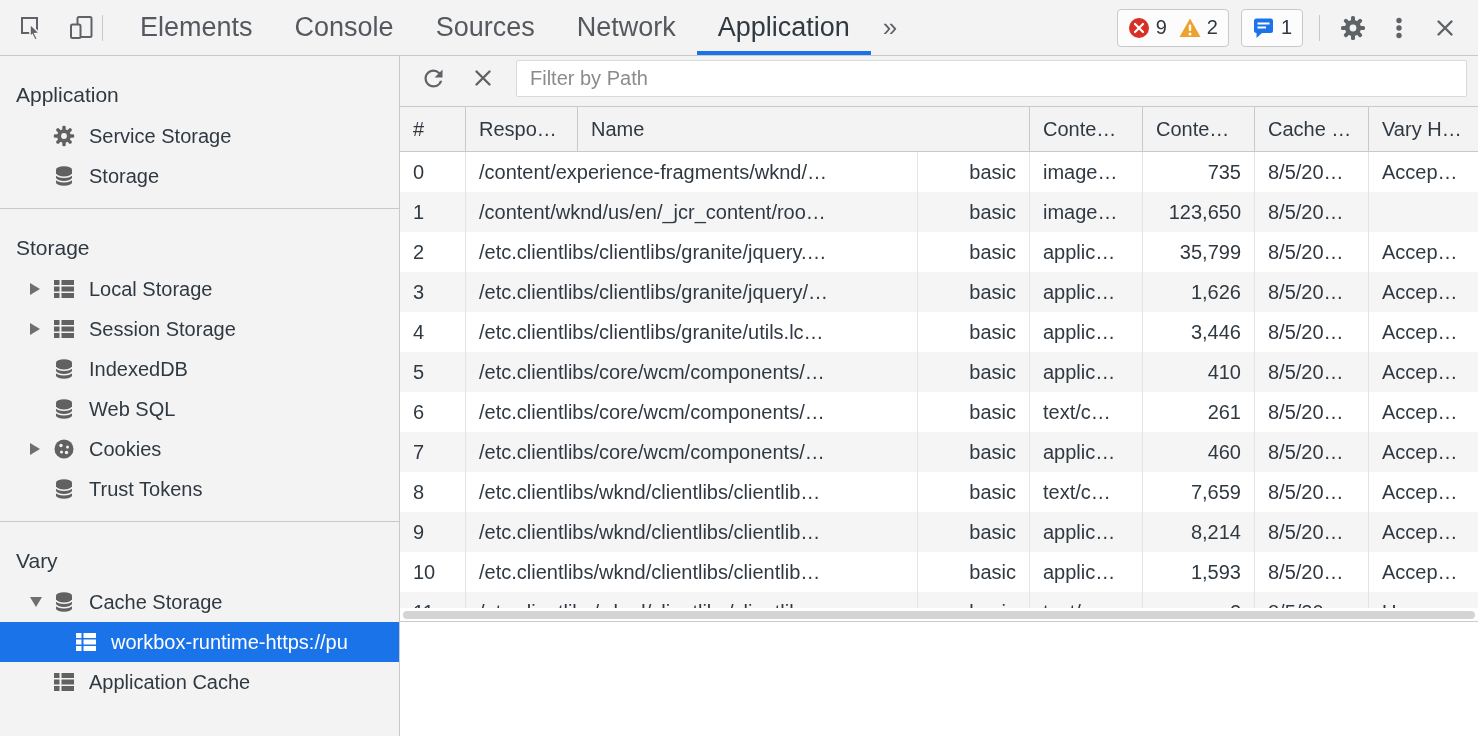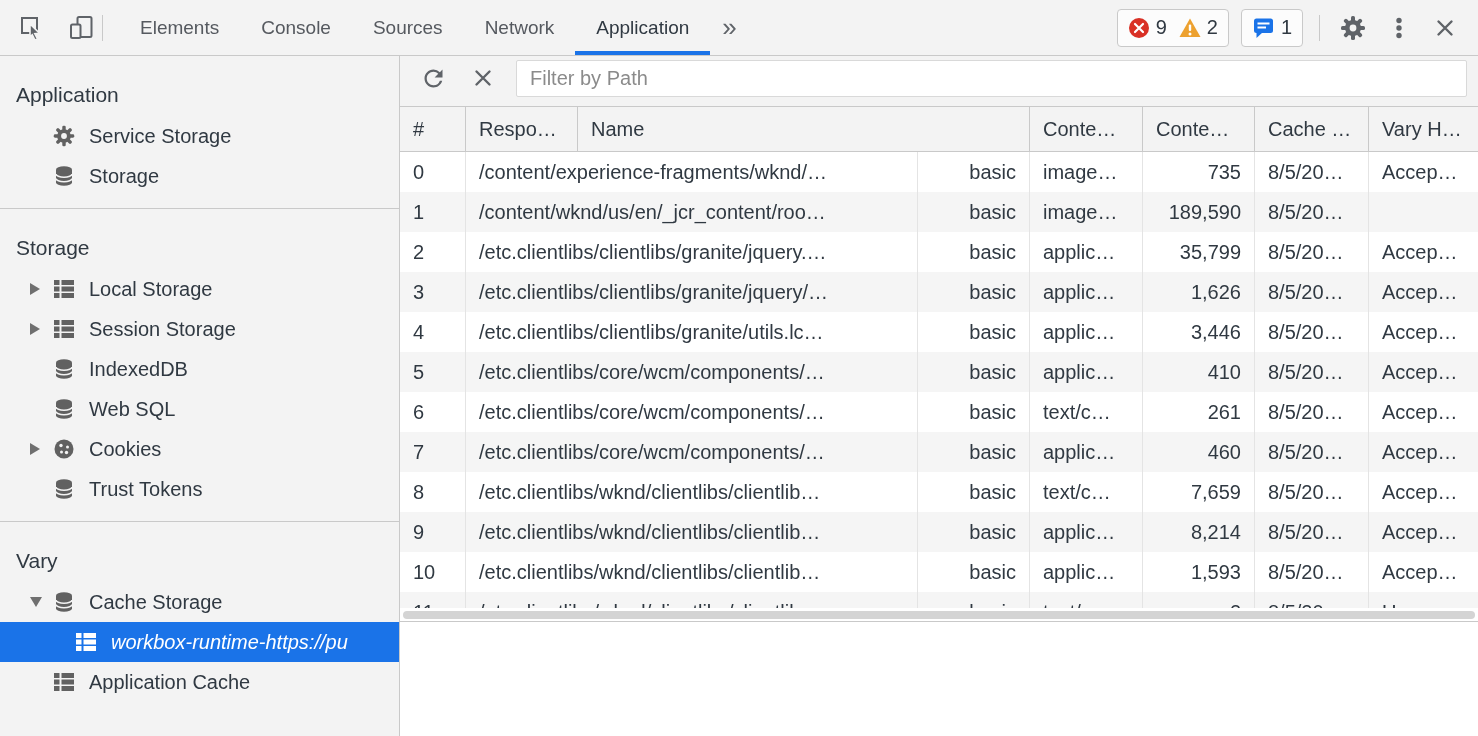--- a/index.html
+++ b/index.html
@@ -10,21 +10,21 @@
     color:#303942; display:flex; flex-direction:column; background:#fff;
   }
 
   
   .topbar { flex:0 0 56px; height:56px; background:#f3f3f3; border-bottom:1px solid #c9c9c9;
             display:flex; align-items:stretch; }
   .topbar-icons { display:flex; align-items:center; padding-left:14px; gap:16px; }
   .icon-btn { width:34px; height:34px; display:flex; align-items:center; justify-content:center; }
   .vsep { width:1px; height:26px; background:#c9c9c9; align-self:center; margin:0 4px; }
   .tabs { display:flex; align-items:stretch; margin-left:12px; }
-  .tab { padding:0 21px; display:flex; align-items:center; font-size:19px; color:#55595f; position:relative; white-space:nowrap; }
+  .tab { padding:0 21px; display:flex; align-items:center; font-size:27px; color:#55595f; position:relative; white-space:nowrap; }
   .tab.active { color:#303942; }
   .tab.active::after { content:""; position:absolute; left:0; right:0; bottom:0; height:4px; background:#1a73e8; }
   .more-tabs { display:flex; align-items:center; padding:0 12px; font-size:26px; color:#5f6368; }
   .topbar-right { margin-left:auto; display:flex; align-items:center; gap:12px; padding-right:16px; }
   .badge-group { display:flex; align-items:center; gap:12px; border:1px solid #c9c9c9; border-radius:4px;
                  background:#fcfcfc; height:38px; padding:0 10px; }
   .badge { display:flex; align-items:center; gap:6px; font-size:20px; color:#303942; }
 
   
   .body { flex:1; display:flex; min-height:0; }
@@ -33,21 +33,21 @@
   .sidebar { flex:0 0 400px; width:400px; background:#f3f3f3; border-right:1px solid #c9c9c9; overflow:hidden; }
   .side-section { border-bottom:1px solid #c9c9c9; padding:18px 0 12px; }
   .side-section:last-child { border-bottom:none; }
   .side-title { font-size:21px; height:42px; display:flex; align-items:center; padding:0 16px; color:#303942; }
   .side-item { height:40px; display:flex; align-items:center; padding-left:30px; font-size:20px; color:#303942; white-space:nowrap; overflow:hidden; }
   .side-item.child { padding-left:52px; }
   .arrow-slot { flex:0 0 22px; width:22px; display:flex; align-items:center; }
   .tri-right { width:0; height:0; border-left:10px solid #6f6f6f; border-top:6.5px solid transparent; border-bottom:6.5px solid transparent; }
   .tri-down  { width:0; height:0; border-top:10px solid #6f6f6f; border-left:6.5px solid transparent; border-right:6.5px solid transparent; }
   .item-icon { flex:0 0 24px; width:24px; height:24px; margin-right:13px; display:flex; align-items:center; justify-content:center; }
-  .side-item.selected { background:#1a73e8; color:#fff;font-style:italic; }
+  .side-item.selected { background:#1a73e8; color:#fff; }
 
   
   .main { flex:1; min-width:0; display:flex; flex-direction:column; background:#fff; }
   .filterbar { flex:0 0 51px; height:51px; background:#f3f3f3; border-bottom:1px solid #c9c9c9;
                display:flex; align-items:center; padding:0 11px 6px 16px; gap:16px; }
   .filter-input { flex:1; height:37px; border:1px solid #d9d9d9; border-radius:2px; background:#fff;
                   font-family:inherit; font-size:20px; color:#303942; padding:0 13px; outline:none; }
   .filter-input::placeholder { color:#8b8b8b; }
 
   .grid-header { flex:0 0 45px; height:45px; background:#f3f3f3; border-bottom:1px solid #c9c9c9; display:flex; font-size:20px; }
@@ -386,21 +386,21 @@
     <div class="gc col-ctyp">image…</div>
     <div class="gc col-clen">735</div>
     <div class="gc col-time">8/5/20…</div>
     <div class="gc col-vary">Accep…</div>
   </div>
           <div class="grid-row">
     <div class="gc col-num">1</div>
     <div class="gc col-name">/content/wknd/us/en/_jcr_content/roo…</div>
     <div class="gc col-resp">basic</div>
     <div class="gc col-ctyp">image…</div>
-    <div class="gc col-clen">189,590</div>
+    <div class="gc col-clen">123,650</div>
     <div class="gc col-time">8/5/20…</div>
     <div class="gc col-vary"></div>
   </div>
           <div class="grid-row">
     <div class="gc col-num">2</div>
     <div class="gc col-name">/etc.clientlibs/clientlibs/granite/jquery.…</div>
     <div class="gc col-resp">basic</div>
     <div class="gc col-ctyp">applic…</div>
     <div class="gc col-clen">35,799</div>
     <div class="gc col-time">8/5/20…</div>

